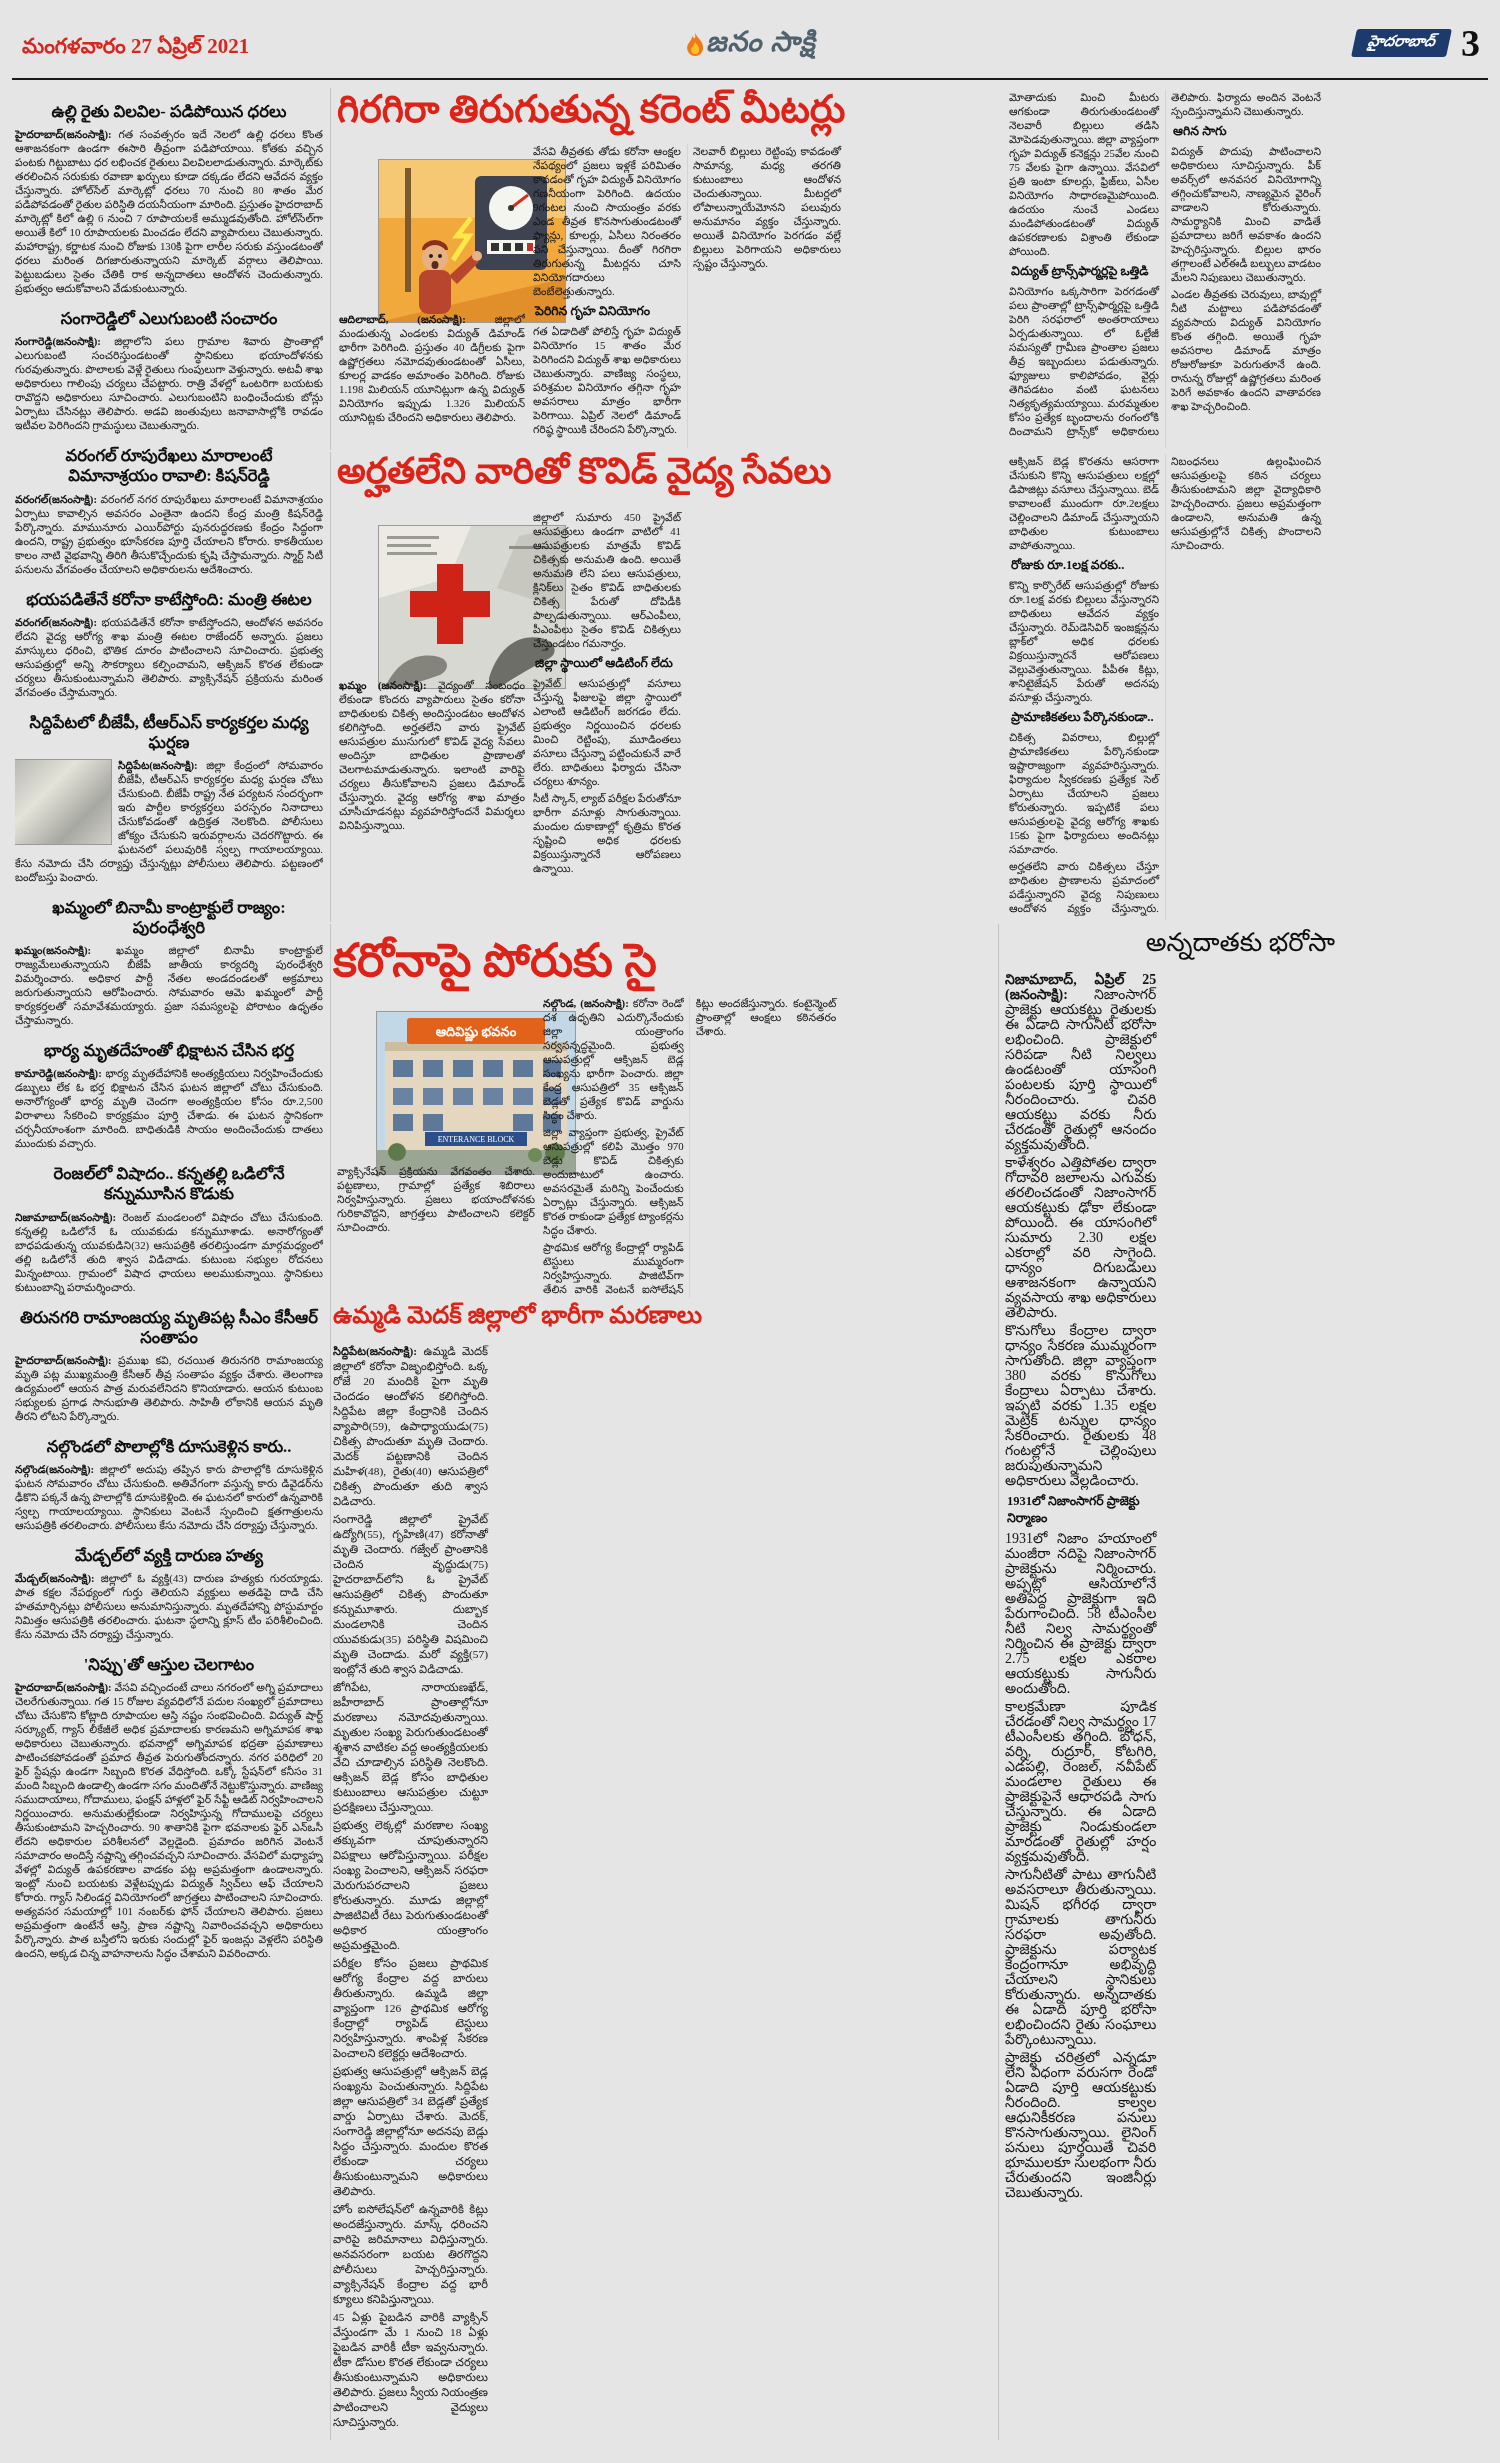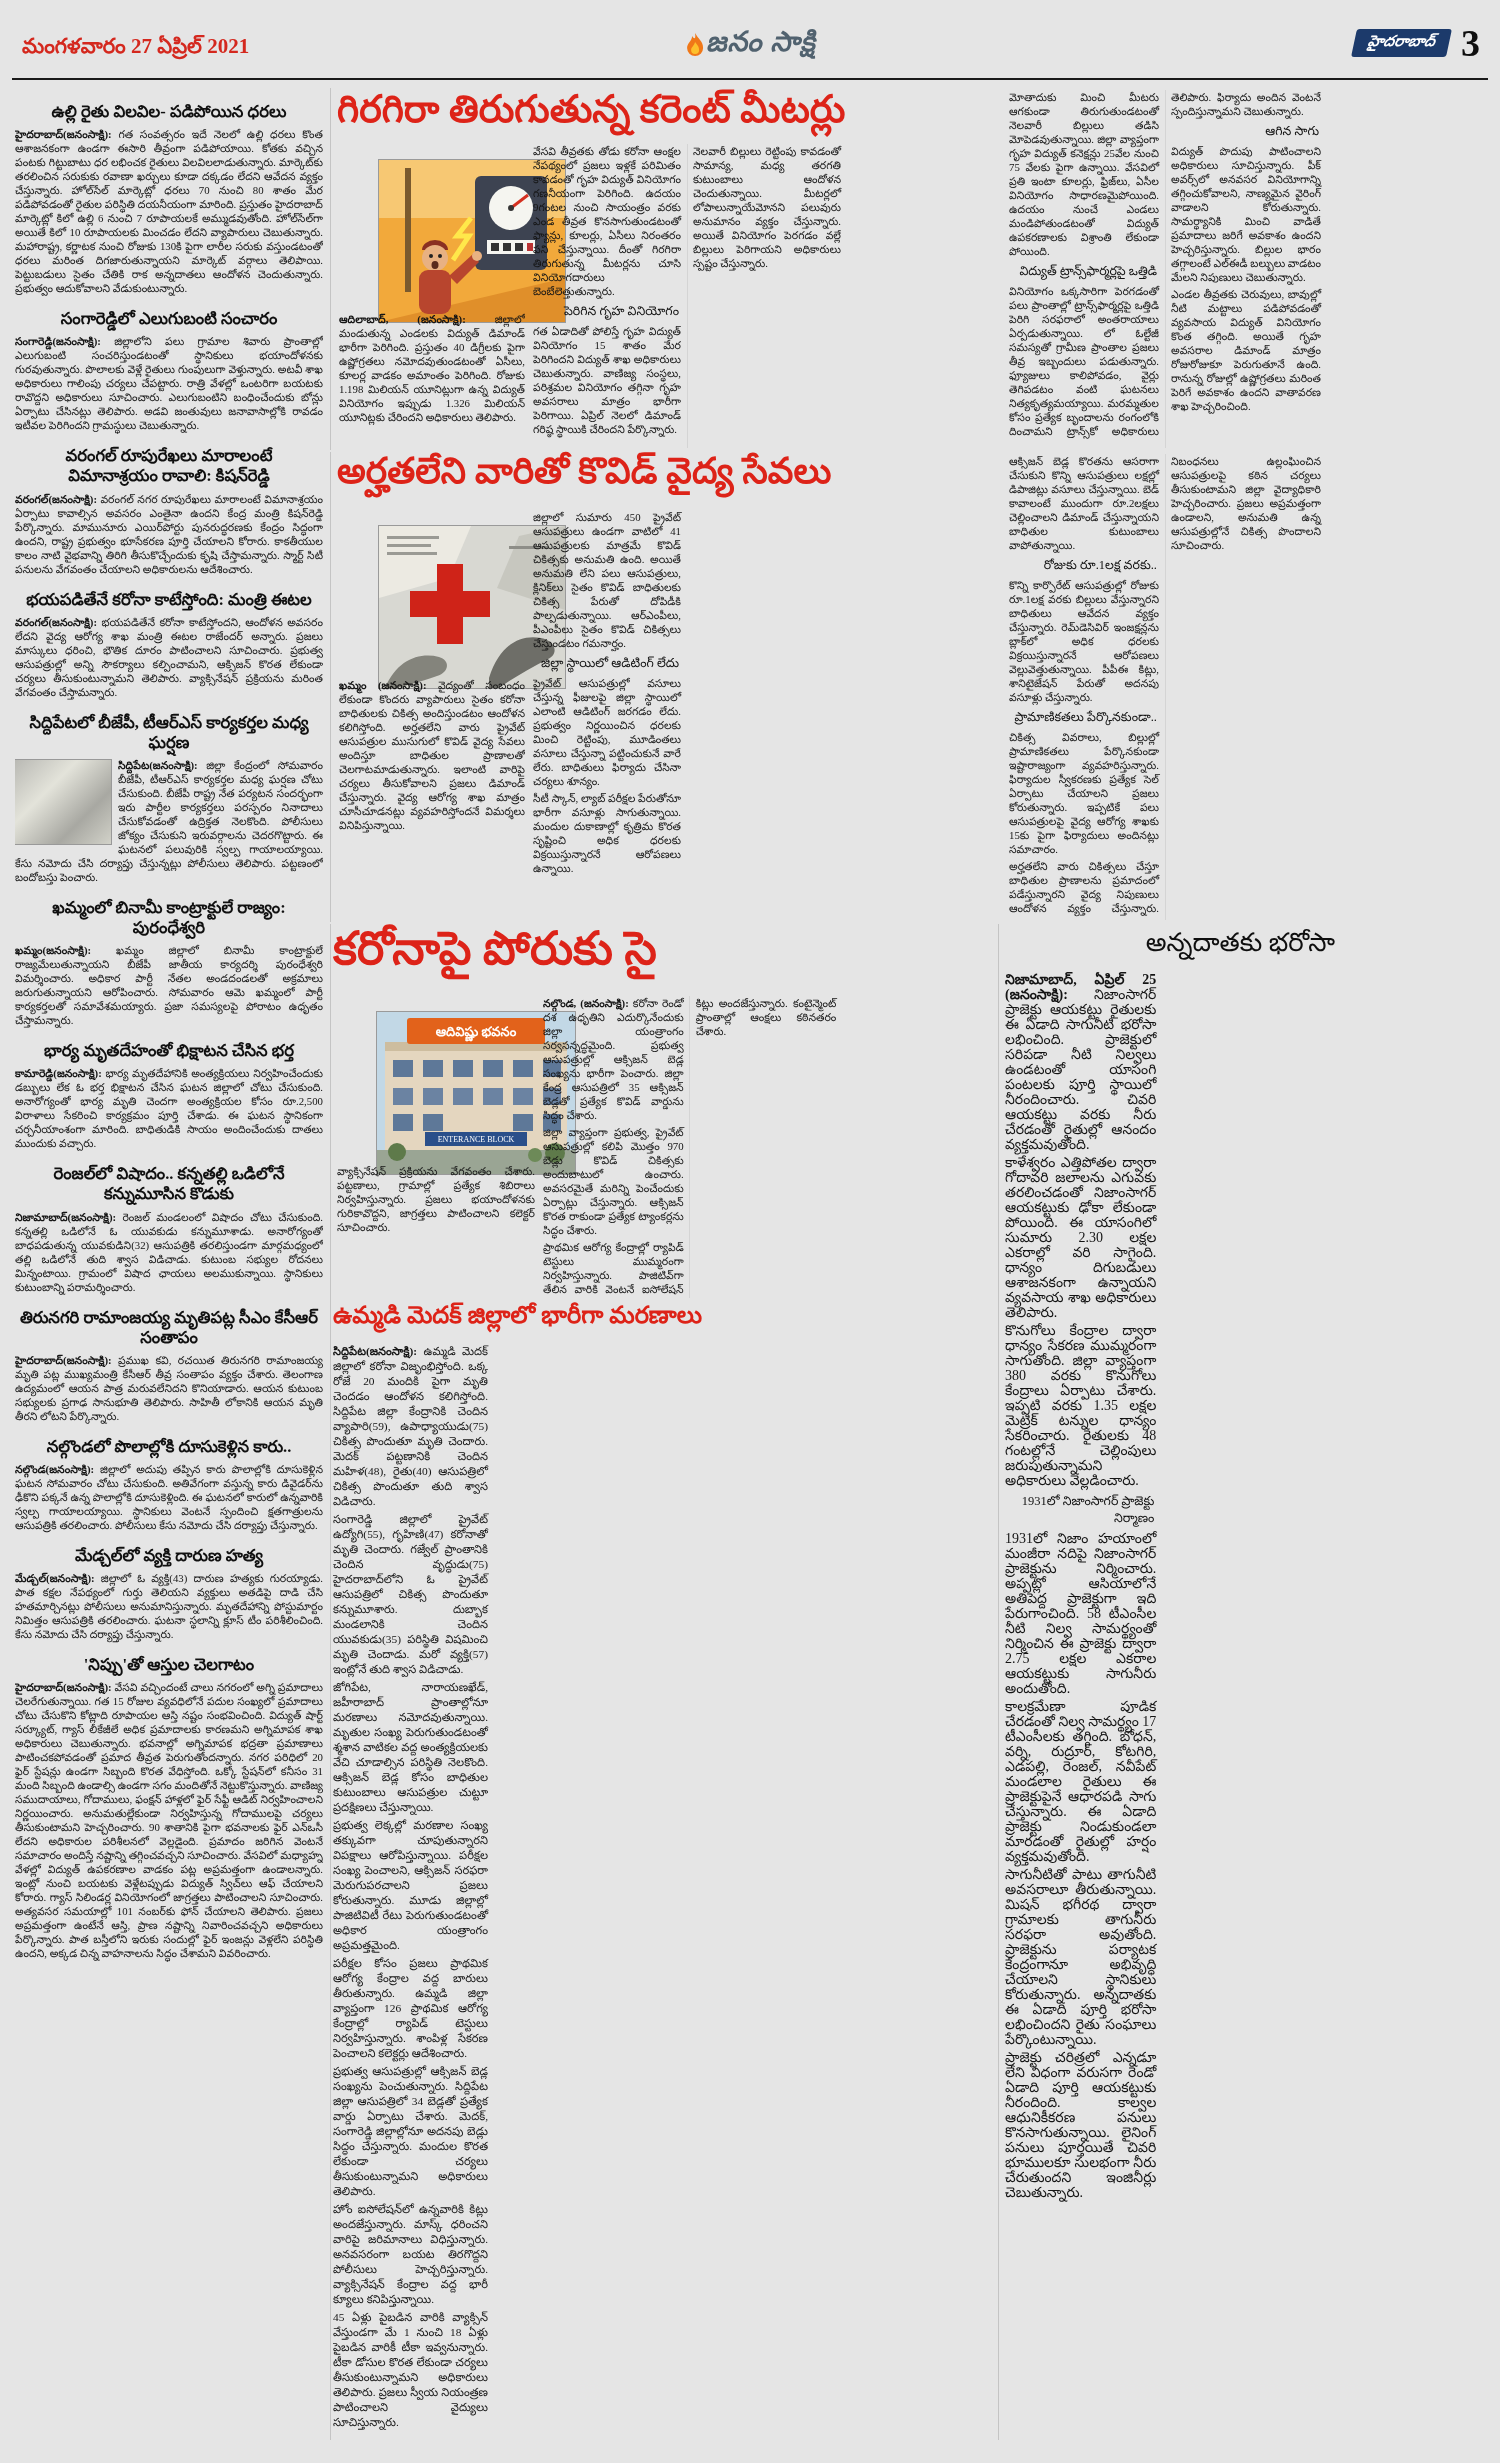--- a/index.html
+++ b/index.html
@@ -16,35 +16,35 @@
         padding:4px 14px;transform:skewX(-12deg);border-radius:3px;}
   .pagenum{font-size:38px;font-weight:bold;color:#101010;line-height:1;}
   .headrule{position:absolute;left:12px;right:12px;top:78px;height:2px;background:#1a1a1a;}
 
   
   .left-col{position:absolute;left:15px;top:88px;width:308px;height:2362px;overflow:hidden;}
   .l-art{margin-bottom:10px;}
   .l-head{font-size:16.5px;line-height:1.22;text-align:center;margin:14px 4px 5px;font-weight:bold;color:#101010;}
   .seg{font-size:10.8px;line-height:14px;text-align:justify;margin:0 0 3px;}
   .dateline{font-weight:bold;}
-  .subhead{font-size:12.5px;font-weight:normal;text-align:right;margin:6px 2px 3px;color:#111;}
+  .subhead{font-size:12.5px;font-weight:bold;text-align:left;margin:6px 2px 3px;color:#111;}
   .clip-photo{float:left;width:96px;height:84px;margin:2px 7px 2px 0;outline:1px solid #999;
         background:linear-gradient(135deg,#b9b9b4 0%,#e3e3da 35%,#a8a8a2 70%,#d2d2c9 100%);}
 
   
   .band{position:absolute;border-left:1px solid #c4c4c4;}
   .band-top{left:330px;top:88px;width:1158px;height:362px;}
   .band-mid{left:330px;top:452px;width:1158px;height:470px;}
   .band-bot{left:330px;top:924px;width:662px;height:1516px;}
   .annadata{position:absolute;left:998px;top:924px;width:490px;height:1516px;border-left:1px solid #c4c4c4;}
 
   .red-head{color:#dd2318;font-weight:bold;margin:0;text-align:left;font-family:"Liberation Serif","DejaVu Sans",serif;}
   .hl-top{position:absolute;left:6px;top:0;width:662px;font-size:38px;line-height:1.12;}
   .hl-mid{position:absolute;left:6px;top:0;width:662px;font-size:36px;line-height:1.1;}
-  .hl-corona{position:absolute;left:2px;top:0;width:656px;font-size:46px;line-height:1.1;}
+  .hl-corona{position:absolute;left:2px;top:12px;width:656px;font-size:46px;line-height:1.1;}
   .hl-medak{position:absolute;left:2px;top:378px;width:478px;font-size:24px;line-height:1.15;}
   .black-head{position:absolute;left:6px;top:4px;width:330px;font-size:26px;font-weight:normal;text-align:right;margin:0;color:#0f0f0f;}
 
   .txt{position:absolute;overflow:hidden;column-gap:12px;column-rule:1px solid #d4d4d4;column-fill:auto;}
   .fig{position:absolute;overflow:hidden;outline:1px solid #9a9a9a;background:#ddd;}
   .fig svg{display:block;width:100%;height:100%;}
 
   .fig-meter{left:8px;top:56px;width:186px;height:162px;}
   .cap-top{left:8px;top:224px;width:186px;height:136px;}
   .colsA-top{left:202px;top:56px;width:468px;height:304px;column-count:3;}

